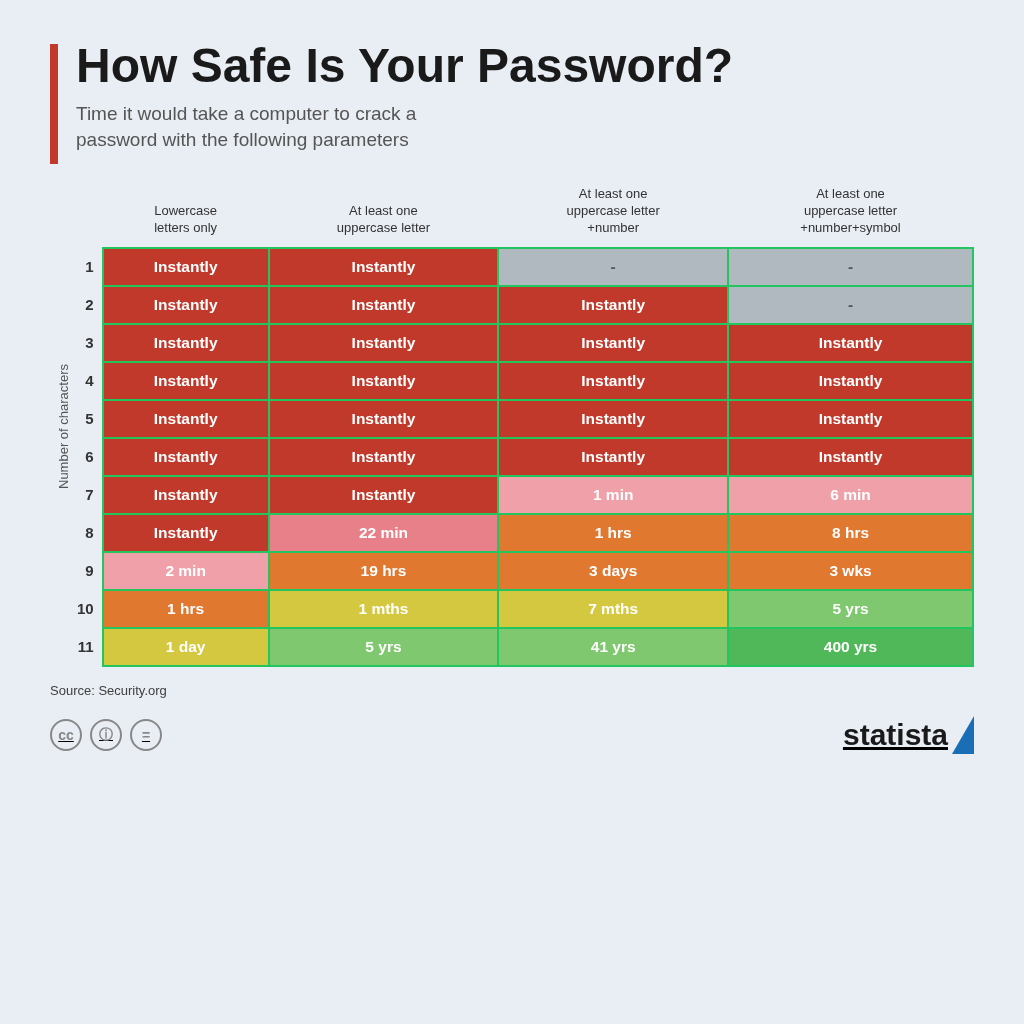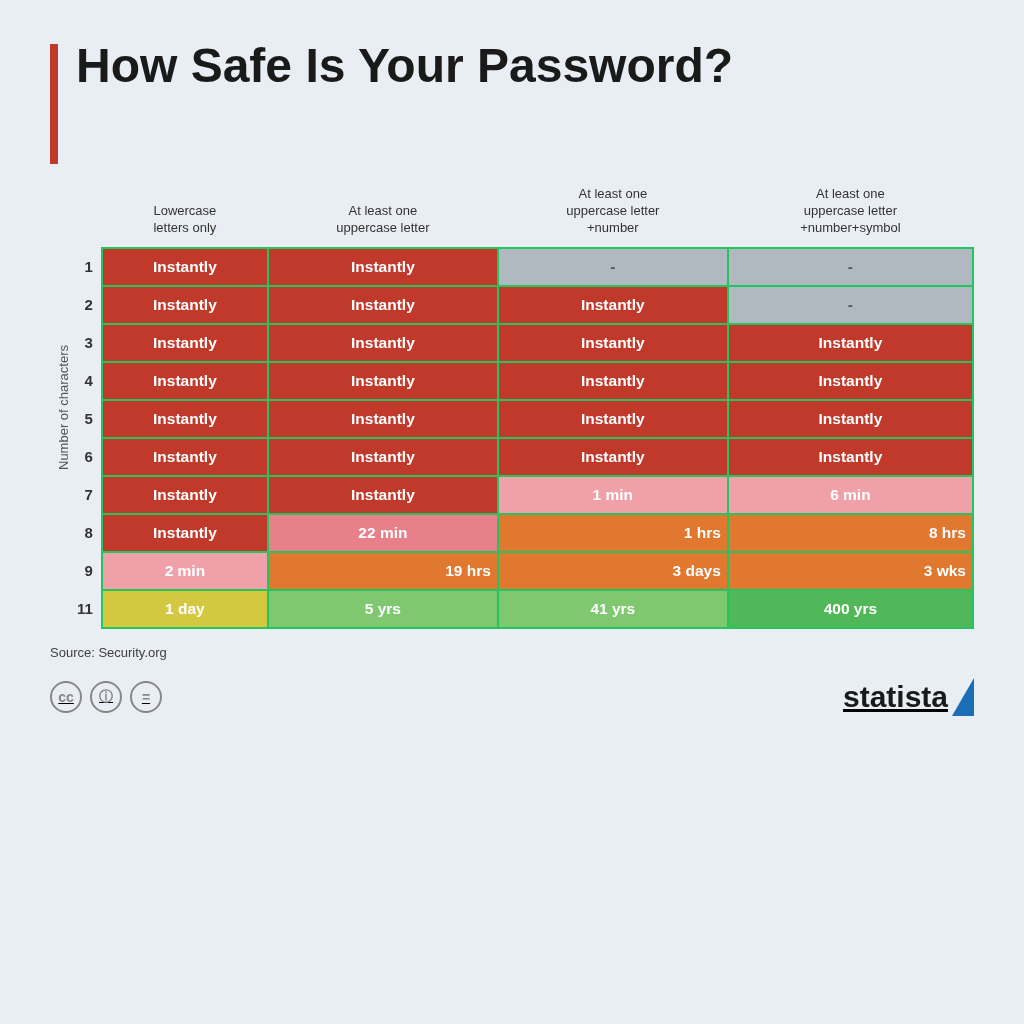--- a/index.html
+++ b/index.html
@@ -92,21 +92,21 @@
       background: transparent;
       border: none;
       font-size: 15px;
       text-align: right;
       padding-right: 8px;
       width: 28px;
     }
     .red { background-color: #c0392b; }
     .pink { background-color: #e8808a; }
     .light-pink { background-color: #f0a0a8; }
-    .orange { background-color: #e07830; text-align: right; }
+    .orange { background-color: #e07830; }
     .yellow { background-color: #d4c840; }
     .light-yellow { background-color: #c8d060; }
     .light-green { background-color: #80c870; }
     .green { background-color: #50b858; }
     .gray { background-color: #b0b8c0; color: #555; }
 
     .source-section {
       margin-top: 16px;
       font-size: 13px;
       color: #404040;
@@ -153,20 +153,21 @@
     }
   </style>
 </head>
 <body>
 
 <div class="card">
   <div class="title-section">
     <div class="red-bar"></div>
     <div class="title-text">
       <h1>How Safe Is Your Password?</h1>
+      <p>Time it would take a computer to crack a<br>password with the following parameters</p>
     </div>
   </div>
 
   <div class="table-wrapper">
     <div class="y-axis-label">Number of characters</div>
     <div class="table-container">
       <table>
         <thead>
           <tr>
             <th class="row-num-header"></th>
@@ -234,20 +235,27 @@
               <td class="orange">8 hrs</td>
             </tr>
             <tr>
               <td class="row-num">9</td>
               <td class="light-pink">2 min</td>
               <td class="orange">19 hrs</td>
               <td class="orange">3 days</td>
               <td class="orange">3 wks</td>
             </tr>
             <tr>
+              <td class="row-num">10</td>
+              <td class="orange">1 hrs</td>
+              <td class="yellow">1 mths</td>
+              <td class="yellow">7 mths</td>
+              <td class="light-green">5 yrs</td>
+            </tr>
+            <tr>
               <td class="row-num">11</td>
               <td class="yellow">1 day</td>
               <td class="light-green">5 yrs</td>
               <td class="light-green">41 yrs</td>
               <td class="green">400 yrs</td>
             </tr>
           </tbody>
       </table>
     </div>
   </div>

